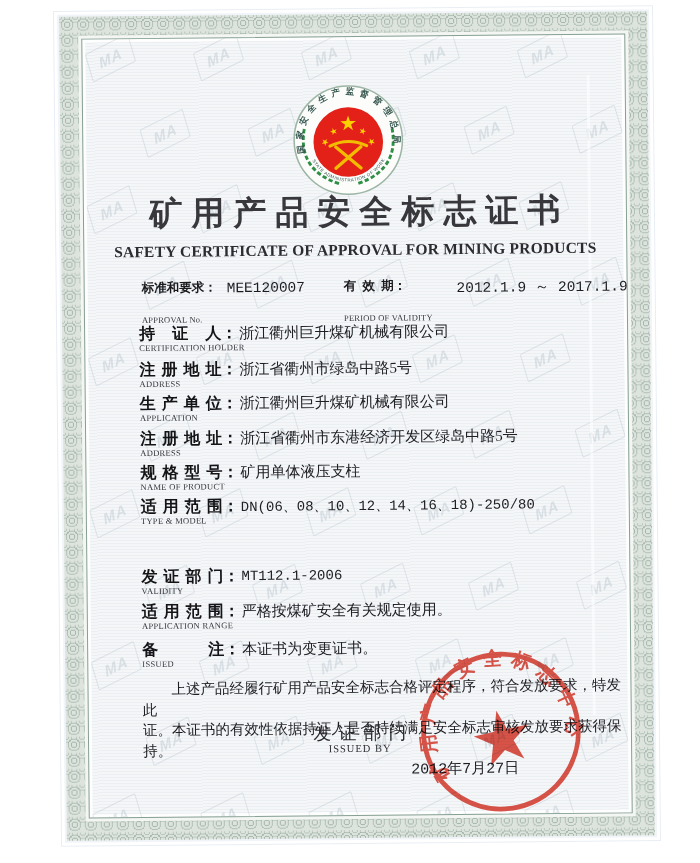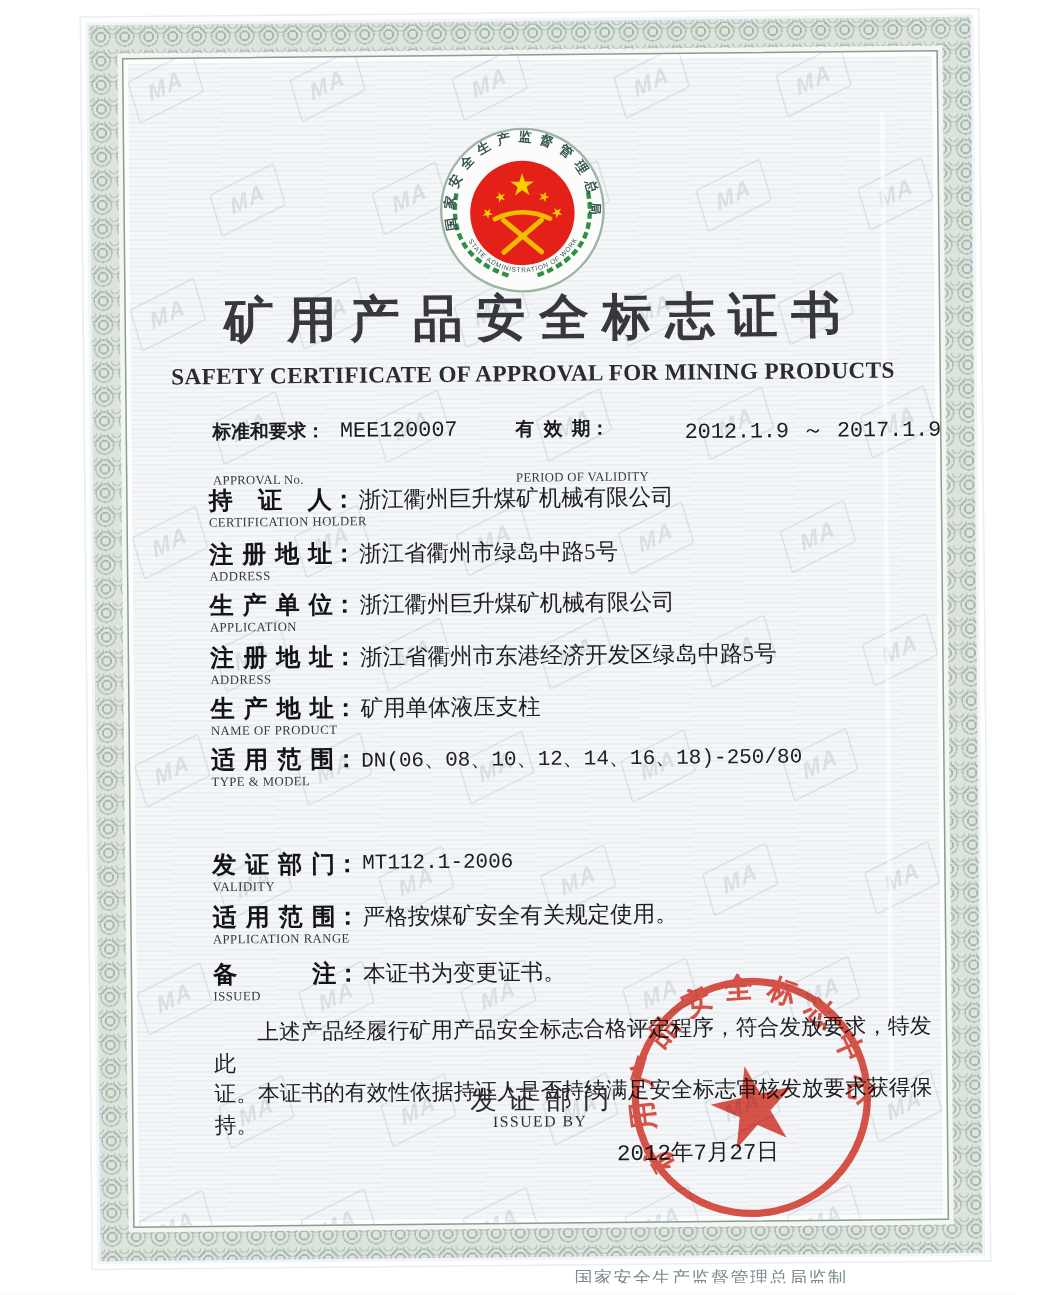--- a/index.html
+++ b/index.html
@@ -207,21 +207,21 @@
       <span class="zh">生产单位</span><span class="colon">：</span>
       <div class="en">APPLICATION</div>
       <div class="val">浙江衢州巨升煤矿机械有限公司</div>
     </div>
     <div class="abs row" style="top:413px;">
       <span class="zh">注册地址</span><span class="colon">：</span>
       <div class="en">ADDRESS</div>
       <div class="val">浙江省衢州市东港经济开发区绿岛中路5号</div>
     </div>
     <div class="abs row" style="top:447px;">
-      <span class="zh">生产地址</span><span class="colon">：</span>
+      <span class="zh">规格型号</span><span class="colon">：</span>
       <div class="en">NAME OF PRODUCT</div>
       <div class="val">矿用单体液压支柱</div>
     </div>
     <div class="abs row" style="top:481px;">
       <span class="zh">适用范围</span><span class="colon">：</span>
       <div class="en">TYPE &amp; MODEL</div>
       <div class="val mono">DN(06、08、10、12、14、16、18)-250/80</div>
     </div>
     <div class="abs row" style="top:551px;">
       <span class="zh">发证部门</span><span class="colon">：</span>
@@ -254,14 +254,13 @@
         <path id="stampArc" d="M -56,40 A 69 69 0 1 1 56,40" fill="none"></path>
       </defs>
       <circle r="80" fill="none" stroke="#dc3a2c" stroke-width="5"></circle>
       <use href="#star2" transform="translate(0,8) scale(30)" fill="#dc3a2c"></use>
       <text font-size="20" fill="#dc3a2c" letter-spacing="8" font-weight="bold">
         <textPath href="#stampArc" startOffset="8">矿用产品安全标志中心</textPath>
       </text>
     </svg>
   </div>
 
-  <div class="footer">国家安全生产监督管理总局监制</div>
 </div>
 
 </body></html>

